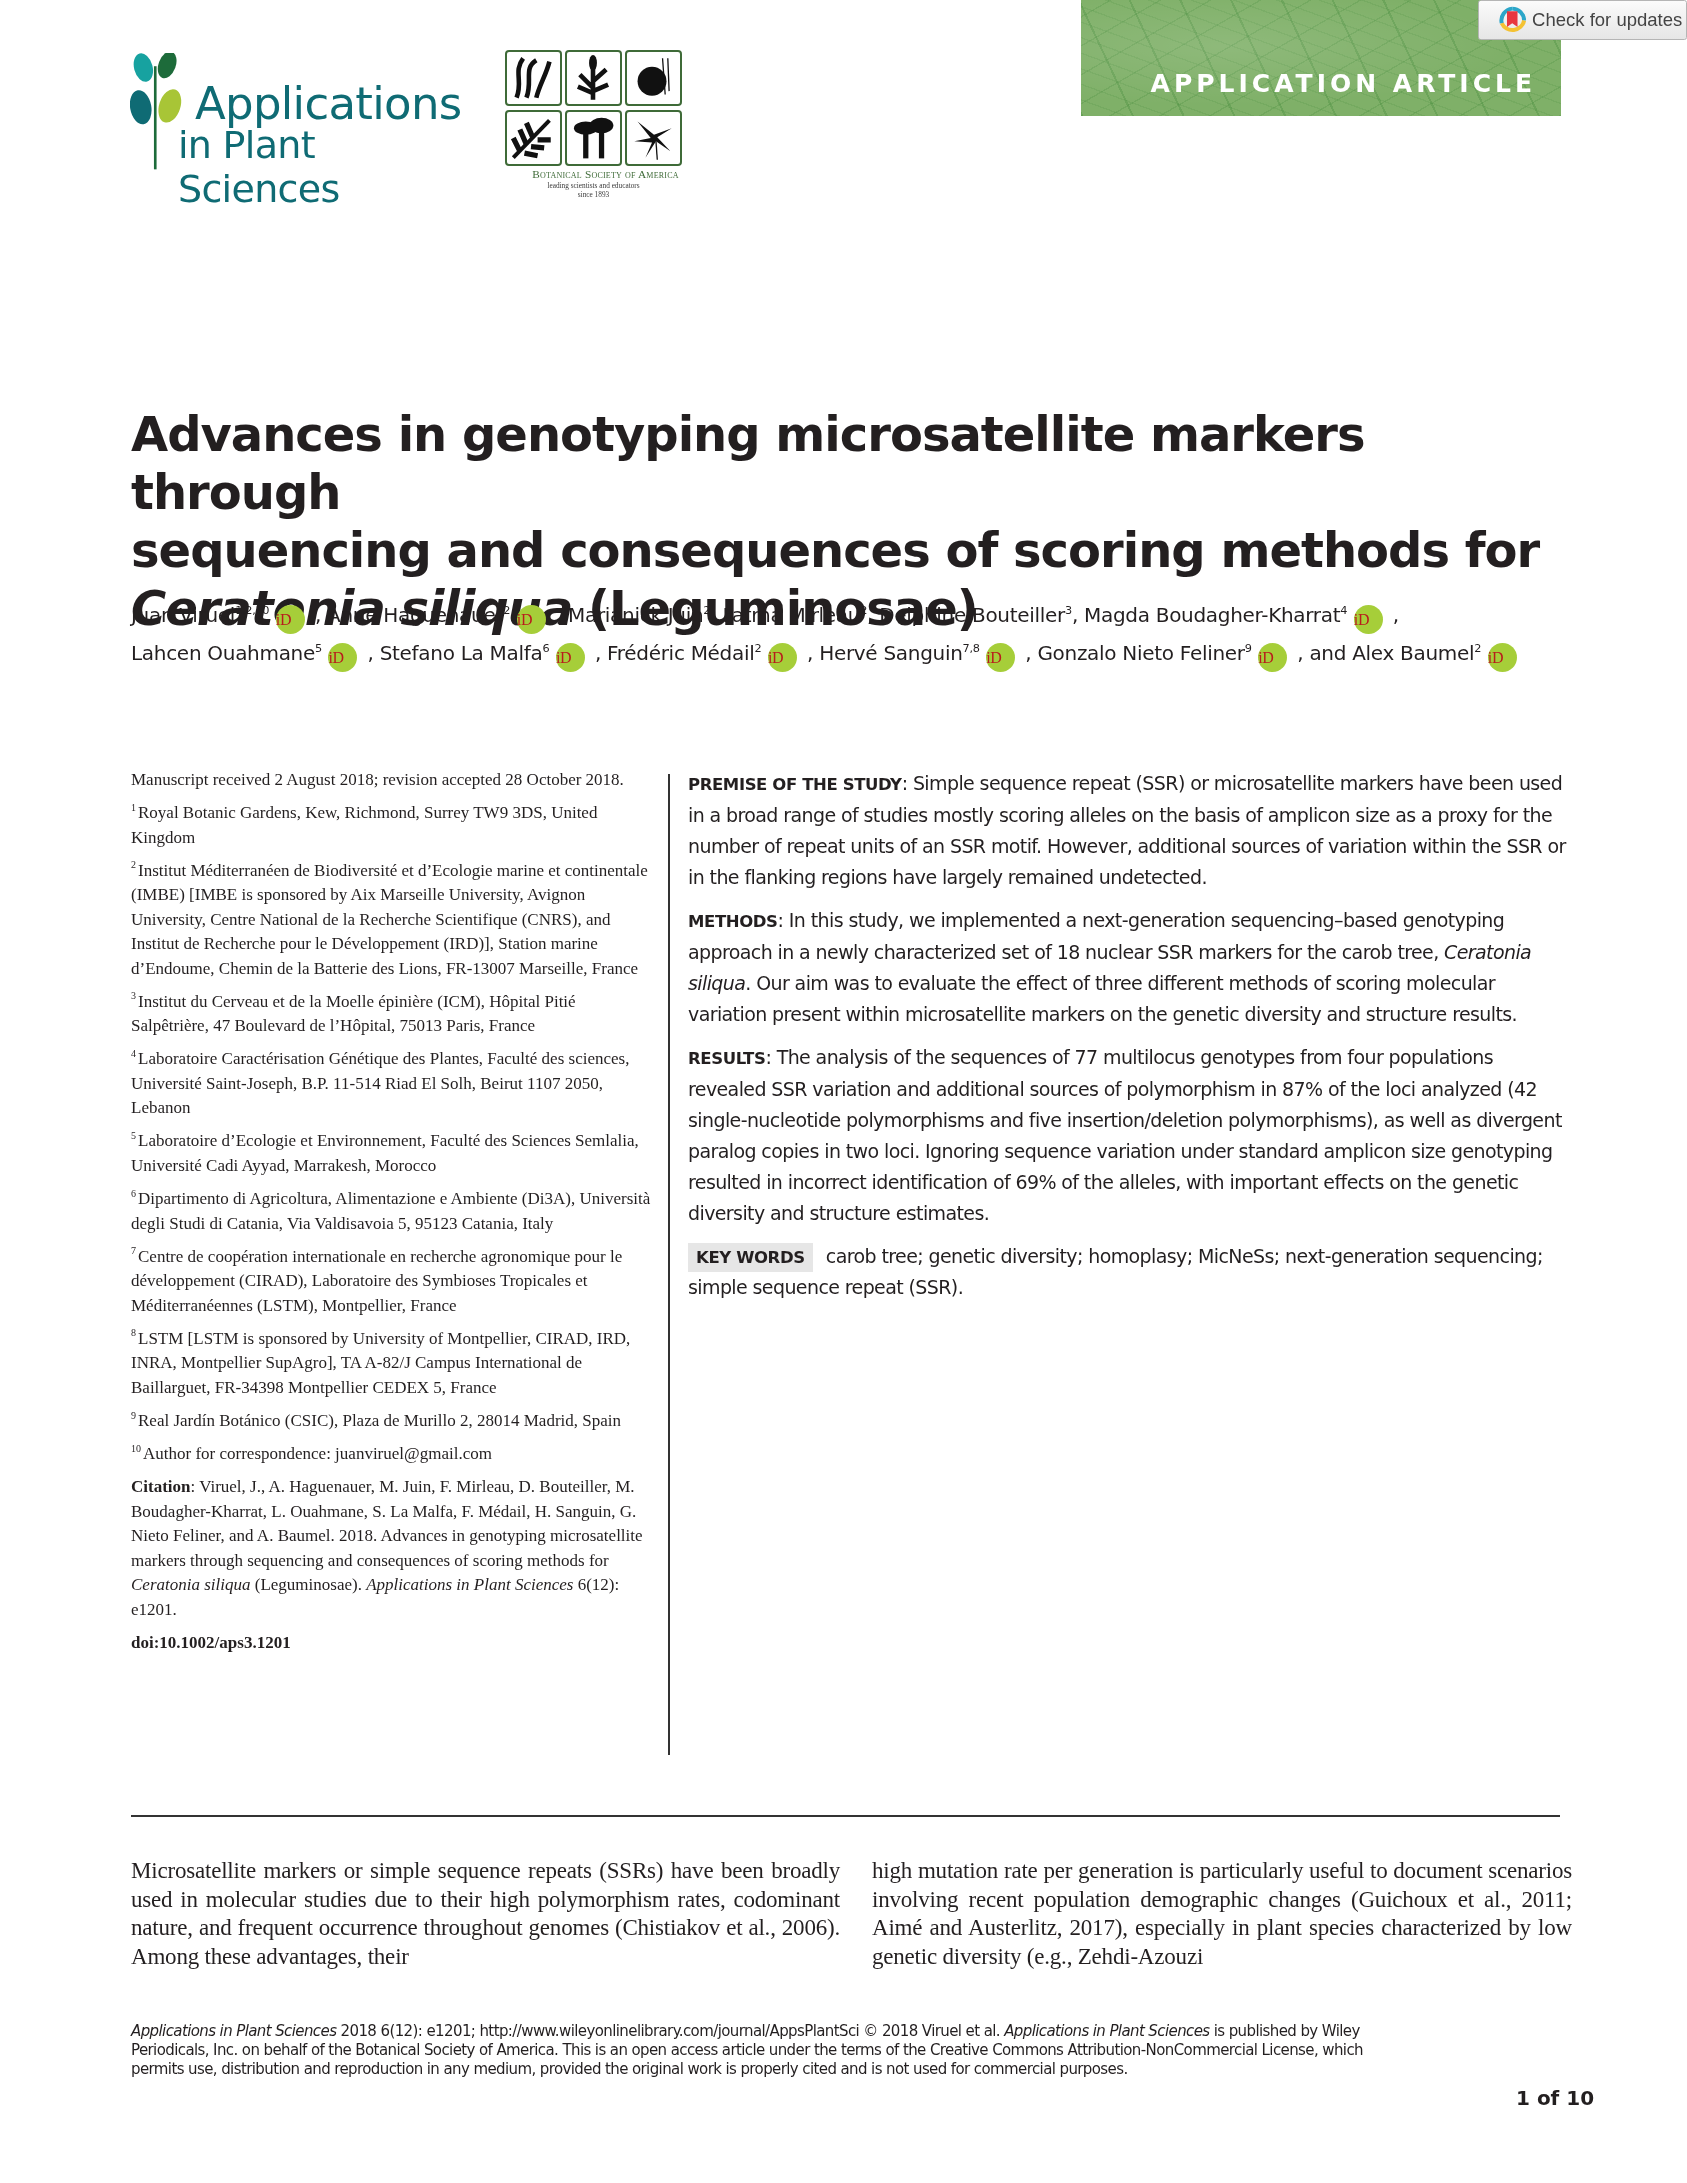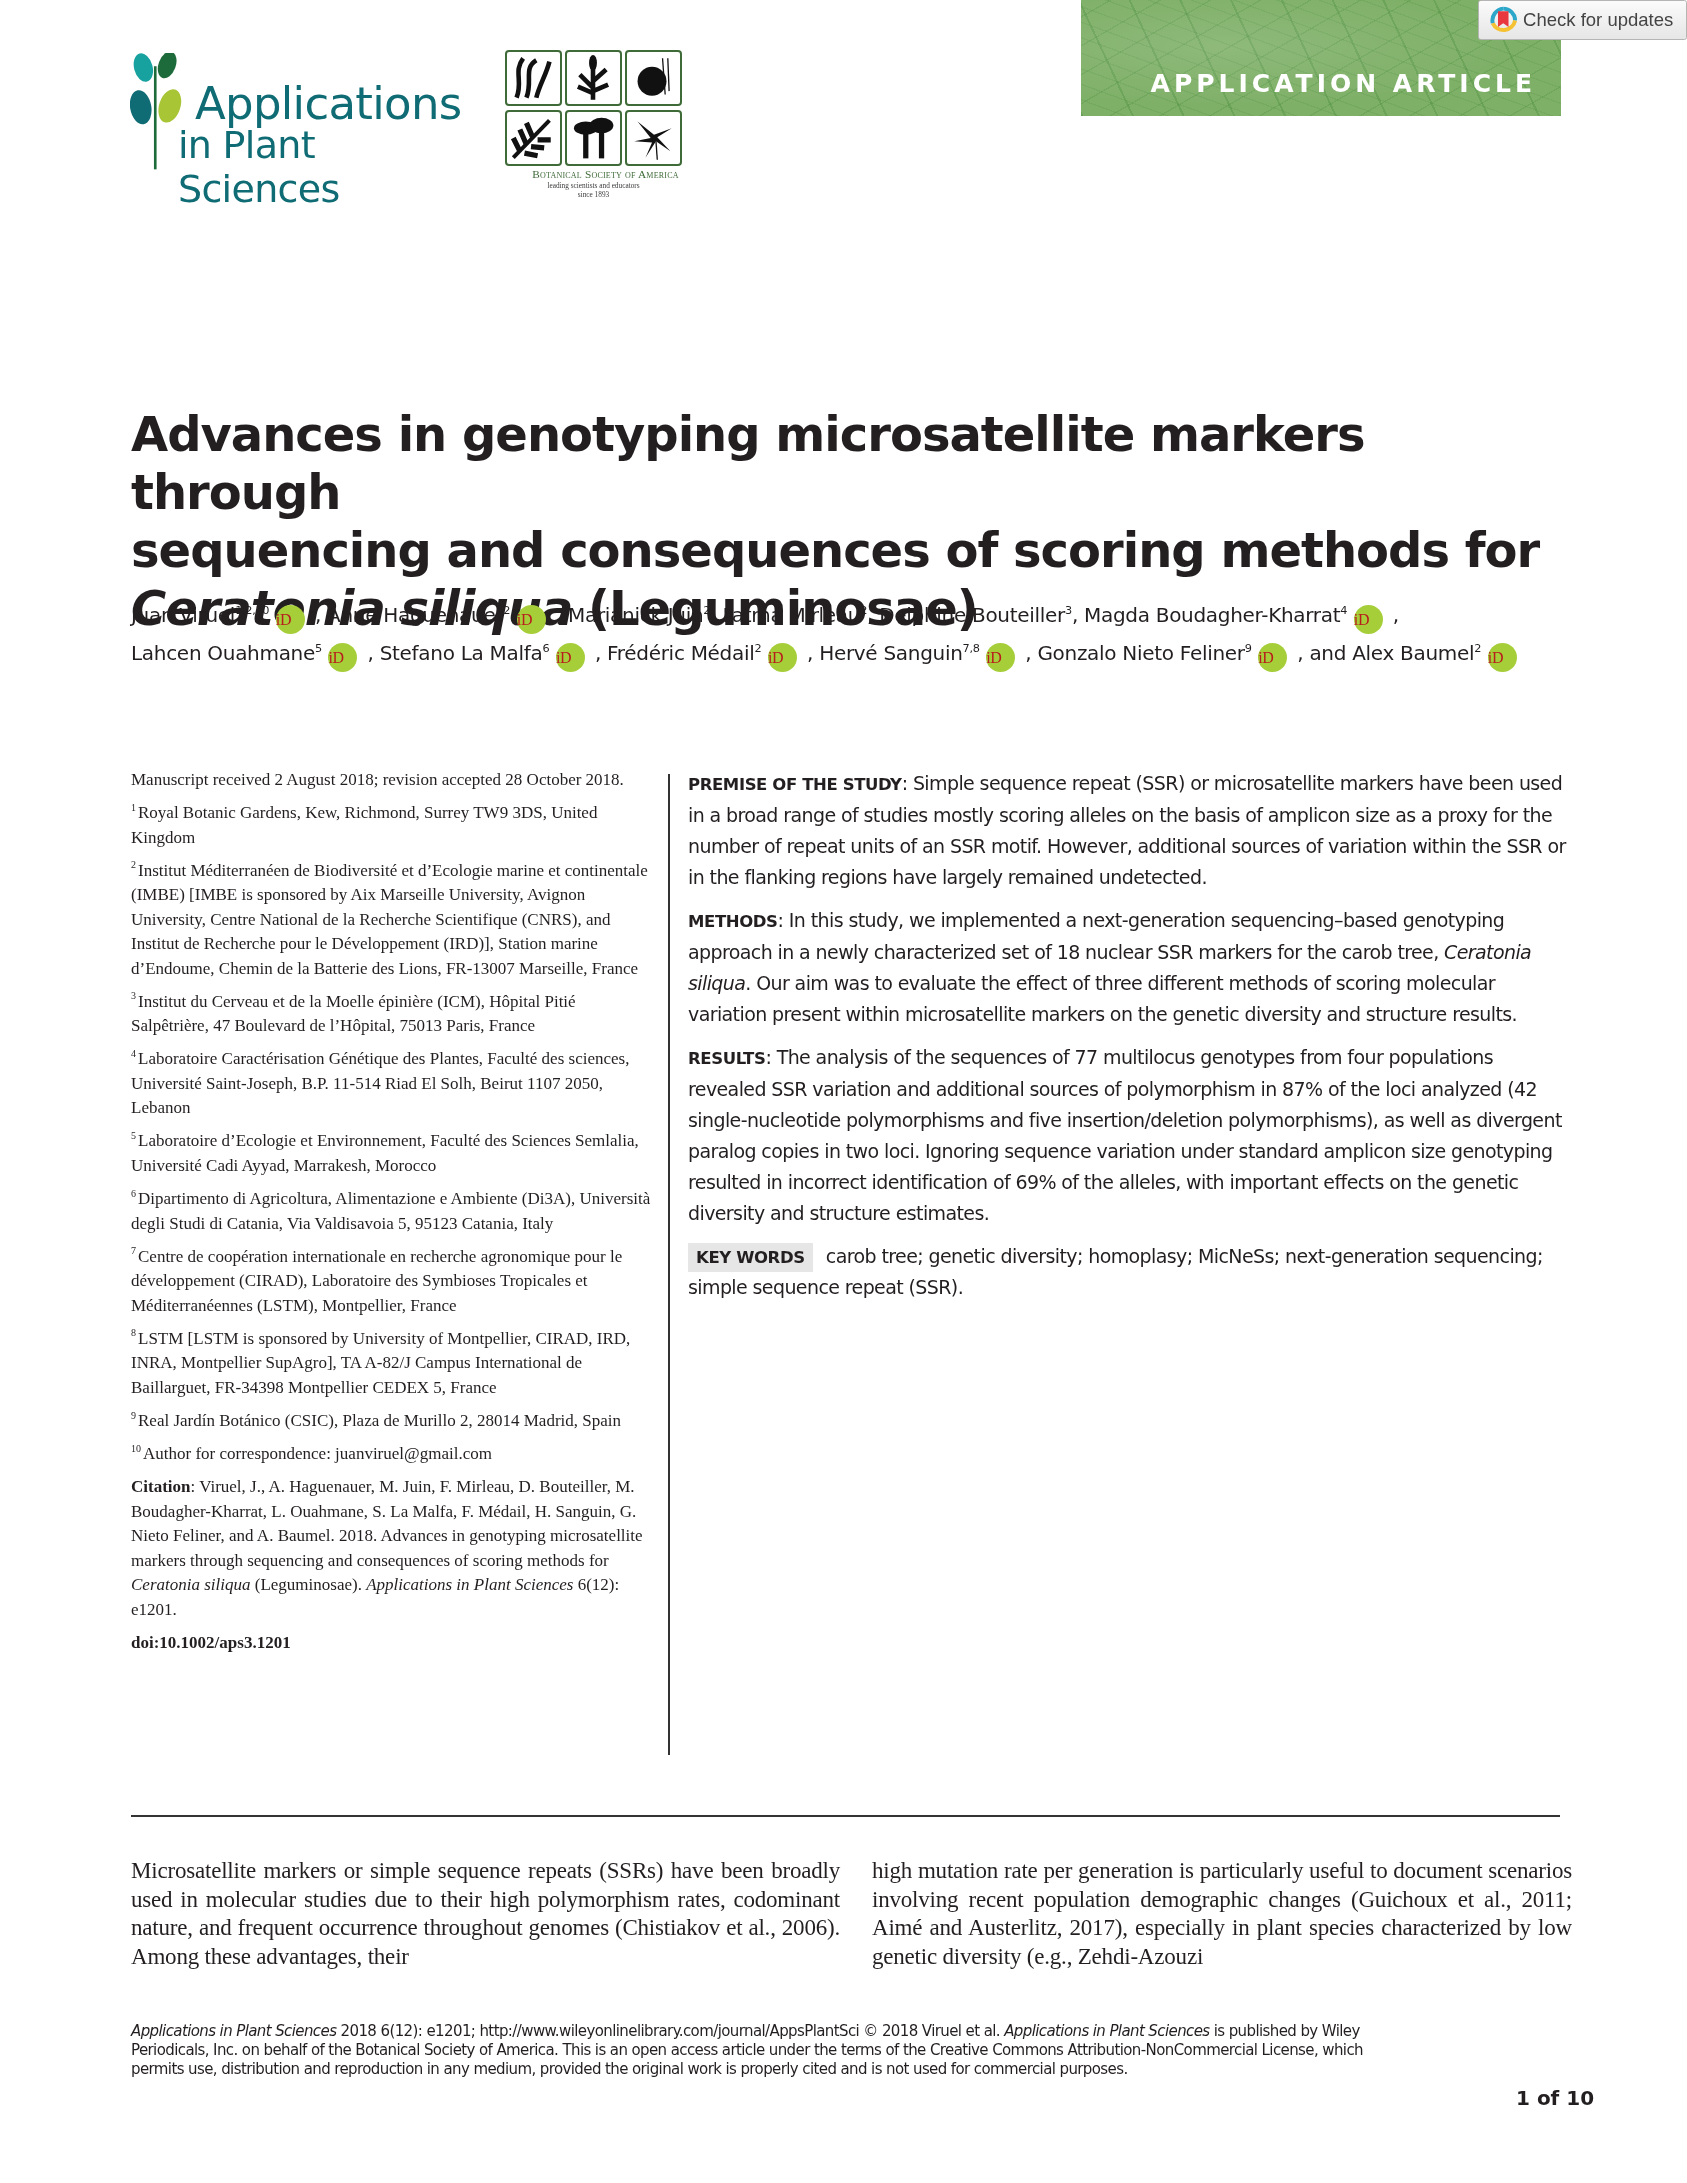--- a/index.html
+++ b/index.html
@@ -29,21 +29,21 @@
             background:
               radial-gradient(ellipse at 30% 40%, rgba(255,255,255,0.12), transparent 60%),
               repeating-linear-gradient(65deg, rgba(70,140,60,0.35) 0 2px, transparent 2px 46px),
               repeating-linear-gradient(-30deg, rgba(70,140,60,0.25) 0 1.3px, transparent 1.3px 25px),
               repeating-linear-gradient(20deg, rgba(70,140,60,0.18) 0 1.3px, transparent 1.3px 14.6px),
               #7fb068; }
   .banner-label { position: absolute; right: 25px; bottom: 18.5px; color: #ffffff; font-family: "DejaVu Sans", sans-serif;
                   font-weight: bold; font-size: 25px; letter-spacing: 4px; }
 
   .check-updates { position: absolute; left: 1478px; top: 0; width: 209px; height: 40px; background: linear-gradient(#fbfbfb, #e6e6e6);
-                   border: 1.3px solid #b5b5b5; border-radius: 2.6px; display: flex; align-items: center; gap: 6.6px; padding-left: 11px; cursor: pointer; }
+                   border: 1.3px solid #b5b5b5; border-radius: 2.6px; display: flex; align-items: center; gap: 6.6px; padding-left: 20px; cursor: pointer; }
   .check-updates .lbl { font-family: "Liberation Sans", sans-serif; font-size: 18.5px; color: #444; }
 
   
   .title { position: absolute; left: 131px; top: 405px; width: 1429px; font-family: "DejaVu Sans", sans-serif;
            font-weight: bold; font-size: 48px; line-height: 58px; letter-spacing: -1px; color: #231f20; }
   .title .it { font-style: italic; }
   .authors { position: absolute; left: 131px; top: 596px; width: 1443px; font-family: "DejaVu Sans", sans-serif;
              font-size: 20px; line-height: 38px; letter-spacing: -0.3px; color: #231f20; }
   .authors sup { font-size: 11.3px; vertical-align: 8px; line-height: 0; }
   .orcid { display: inline-block; width: 29px; height: 29px; border-radius: 50%; background: #a6ce39; color: #b91c1c;

